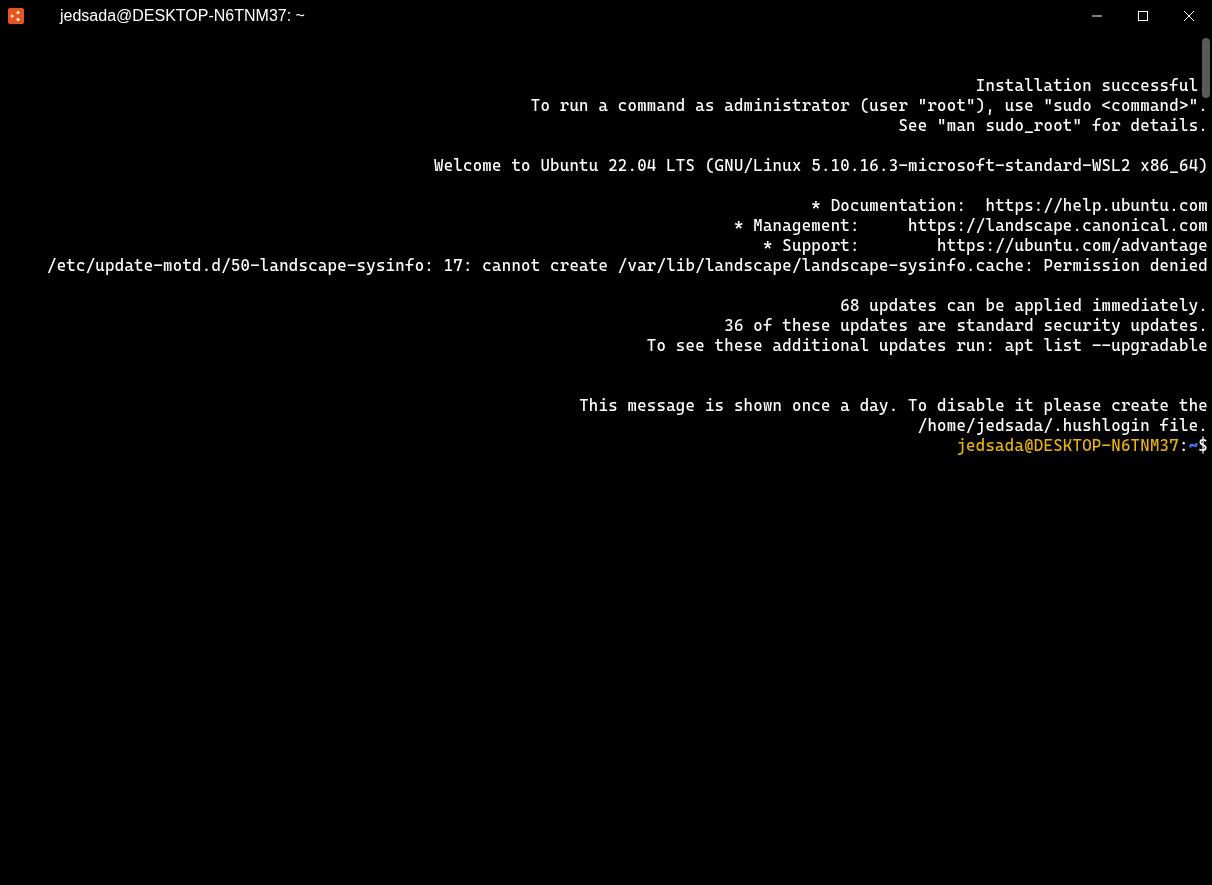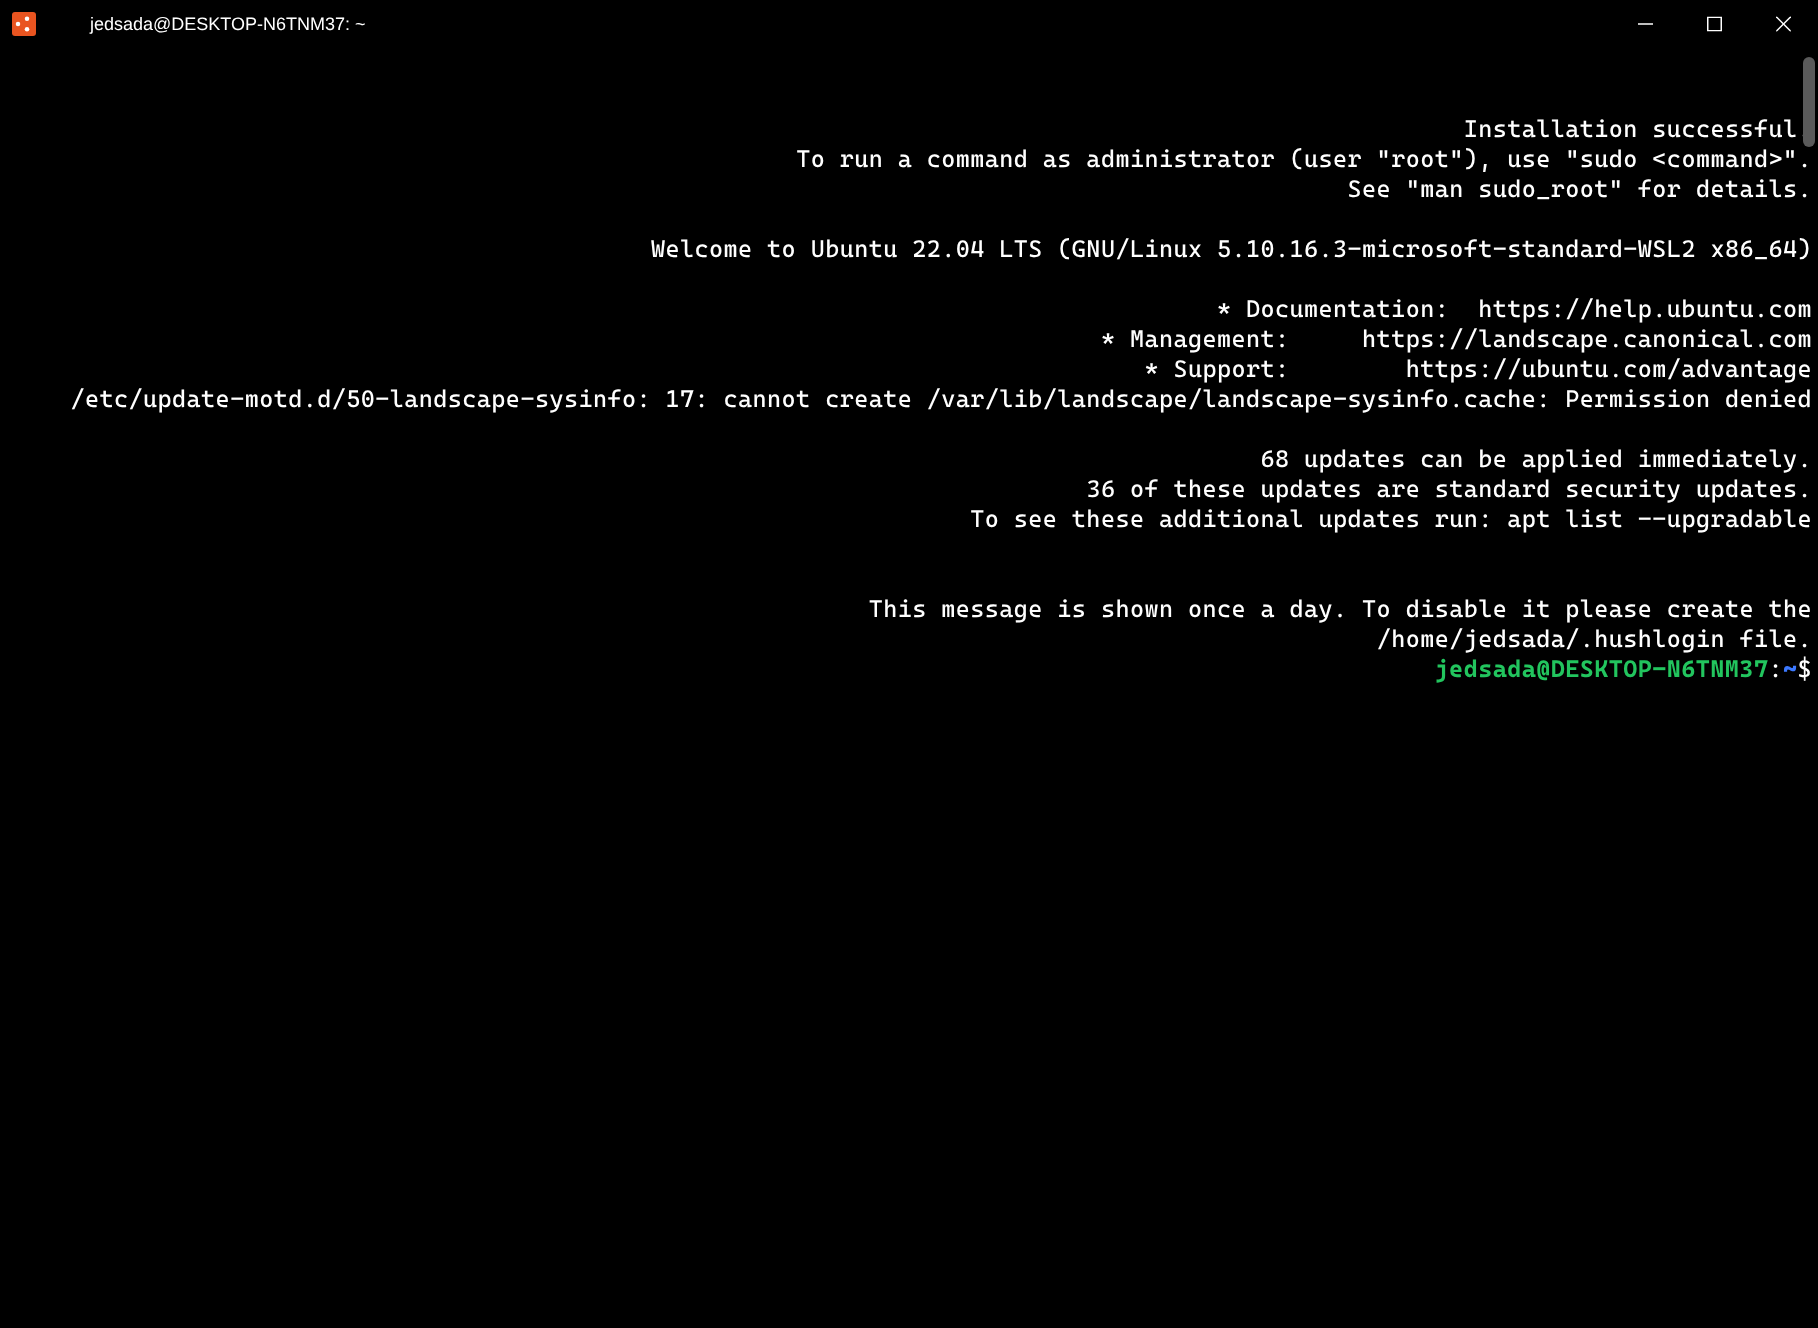--- a/index.html
+++ b/index.html
@@ -35,21 +35,21 @@
       display: flex;
       align-items: center;
       justify-content: center;
     }
     .app-icon svg {
       width: 12px;
       height: 12px;
     }
     .window-title {
       color: #ffffff;
-      font-size: 12px;
+      font-size: 16px;
       font-family: 'Segoe UI', Tahoma, sans-serif;
       padding-left: 28px;
     }
     .window-controls {
       display: flex;
       height: 100%;
     }
     .win-btn {
       width: 46px;
       height: 32px;
@@ -73,22 +73,22 @@
       white-space: pre;
       font-family: Consolas, 'Cascadia Mono', 'Courier New', monospace;
       letter-spacing: 0.3px;
       text-align: right;
     }
     .term-line {
       white-space: pre-wrap;
       word-break: break-all;
     }
     .prompt-user {
-      color: #22c55e;
-      font-weight: bold;
+      color: #eab308;
+      font-weight: normal;
     }
     .prompt-colon {
       color: #ffffff;
     }
     .prompt-path {
       color: #3b78ff;
       font-weight: bold;
     }
     .prompt-dollar {
       color: #ffffff;

